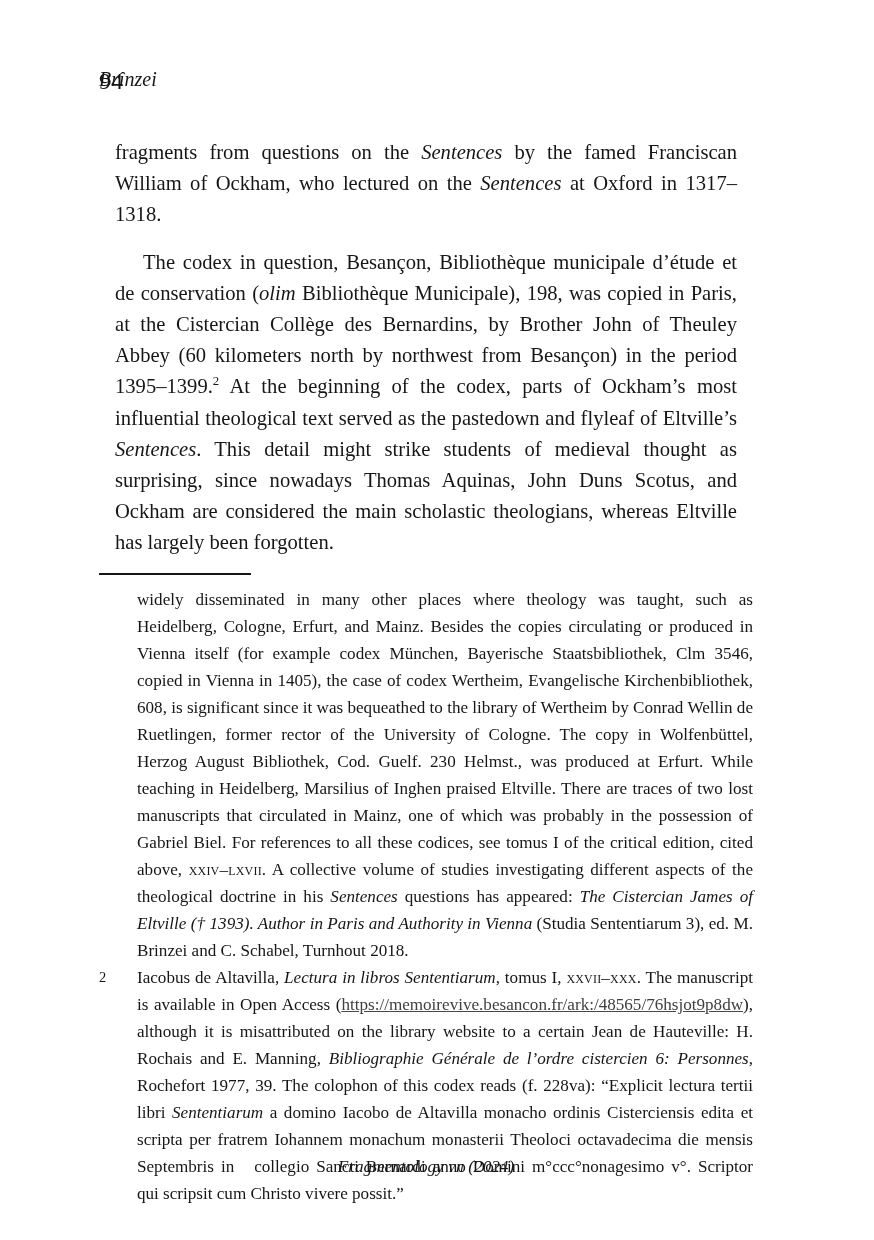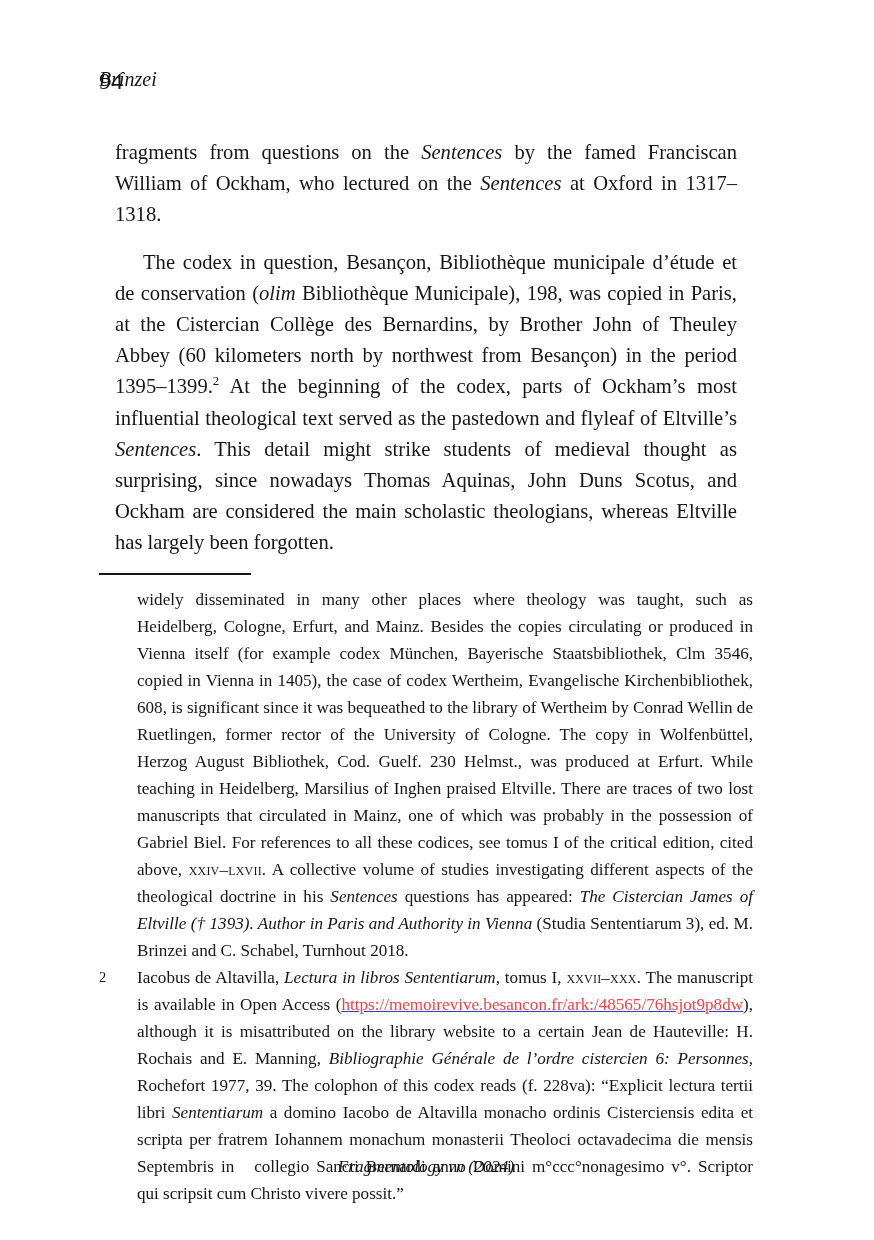--- a/index.html
+++ b/index.html
@@ -106,21 +106,21 @@
     text-align: left;
   }
   .fn-item i { font-style: italic; }
   .fn-item b { font-weight: normal; margin-left: 13px; }
   .sc {
     font-variant: small-caps;
     font-feature-settings: "smcp";
     letter-spacing: 0.2px;
   }
   a.ext-link {
-    color: #ef4444;
+    color: #404040;
     text-decoration-color: #2b3ec4;
     word-break: break-all;
   }
 
   
   .footer {
     position: absolute;
     left: 99px;
     top: 1157px;
     width: 654px;

